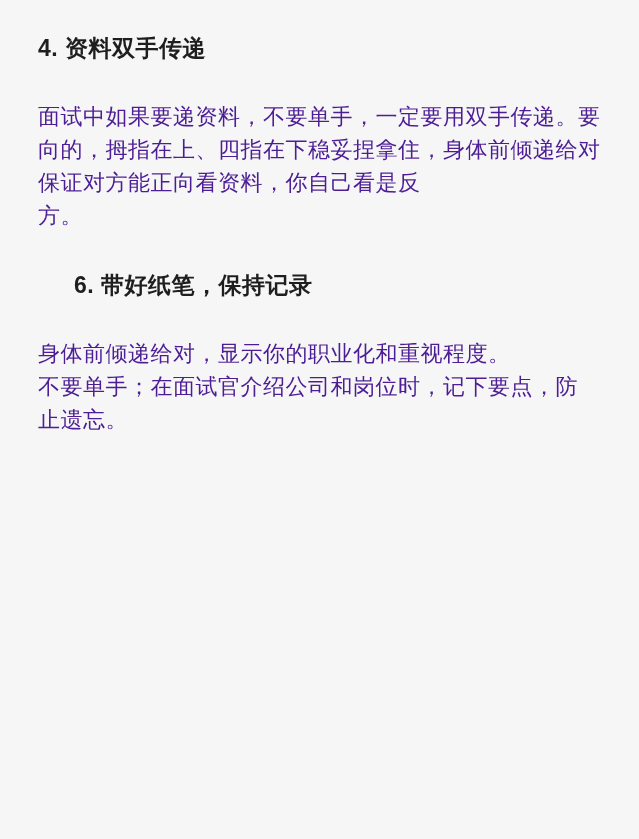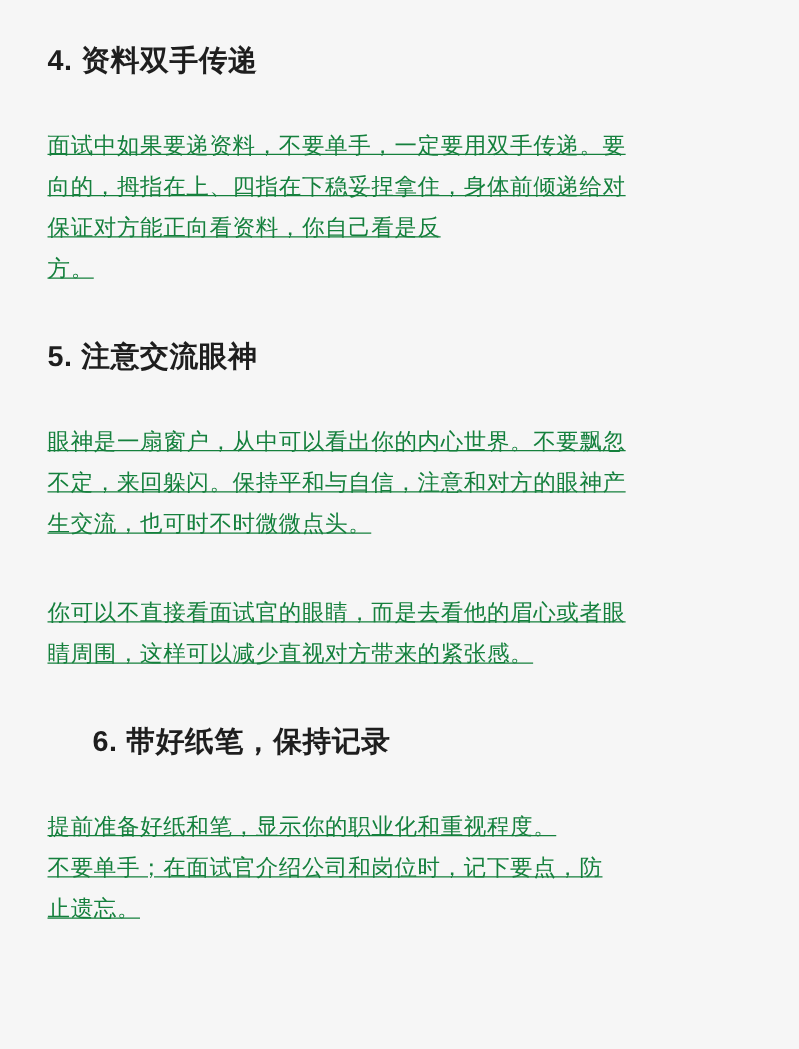--- a/index.html
+++ b/index.html
@@ -29,58 +29,45 @@
     color: #1e1e1e;
   }
   .section--gap-top .section-heading {
     margin-top: 30px;
     margin-left: 36px;
   }
   .para {
     margin: 0 0 38px 0;
   }
   .line {
-    font-size: 18px;
+    font-size: 22px;
     line-height: 33px;
     letter-spacing: 0.5px;
     white-space: nowrap;
-    color: #15803d;
-    text-decoration: underline;
+    color: #4c1d95;
   }
 </style>
 </head>
 <body>
 
 <div class="article">
 
   <section class="section">
     <h2 class="section-heading">4. 资料双手传递</h2>
     <div class="para">
       <div class="line">面试中如果要递资料，不要单手，一定要用双手传递。要</div>
       <div class="line">向的，拇指在上、四指在下稳妥捏拿住，身体前倾递给对</div>
       <div class="line">保证对方能正向看资料，你自己看是反</div>
       <div class="line">方。</div>
     </div>
   </section>
 
-  <section class="section">
-    <h2 class="section-heading">5. 注意交流眼神</h2>
-    <div class="para">
-      <div class="line">眼神是一扇窗户，从中可以看出你的内心世界。不要飘忽</div>
-      <div class="line">不定，来回躲闪。保持平和与自信，注意和对方的眼神产</div>
-      <div class="line">生交流，也可时不时微微点头。</div>
-    </div>
-    <div class="para">
-      <div class="line">你可以不直接看面试官的眼睛，而是去看他的眉心或者眼</div>
-      <div class="line">睛周围，这样可以减少直视对方带来的紧张感。</div>
-    </div>
-  </section>
 
   <section class="section section--gap-top">
     <h2 class="section-heading">6. 带好纸笔，保持记录</h2>
     <div class="para">
-      <div class="line">提前准备好纸和笔，显示你的职业化和重视程度。</div>
+      <div class="line">身体前倾递给对，显示你的职业化和重视程度。</div>
       <div class="line">不要单手；在面试官介绍公司和岗位时，记下要点，防</div>
       <div class="line">止遗忘。</div>
     </div>
   </section>
 
 </div>
 
 </body></html>

